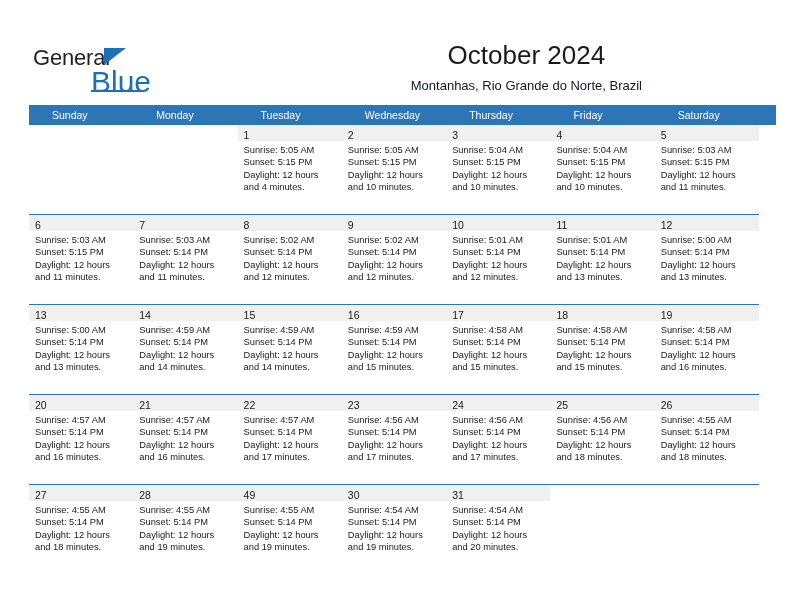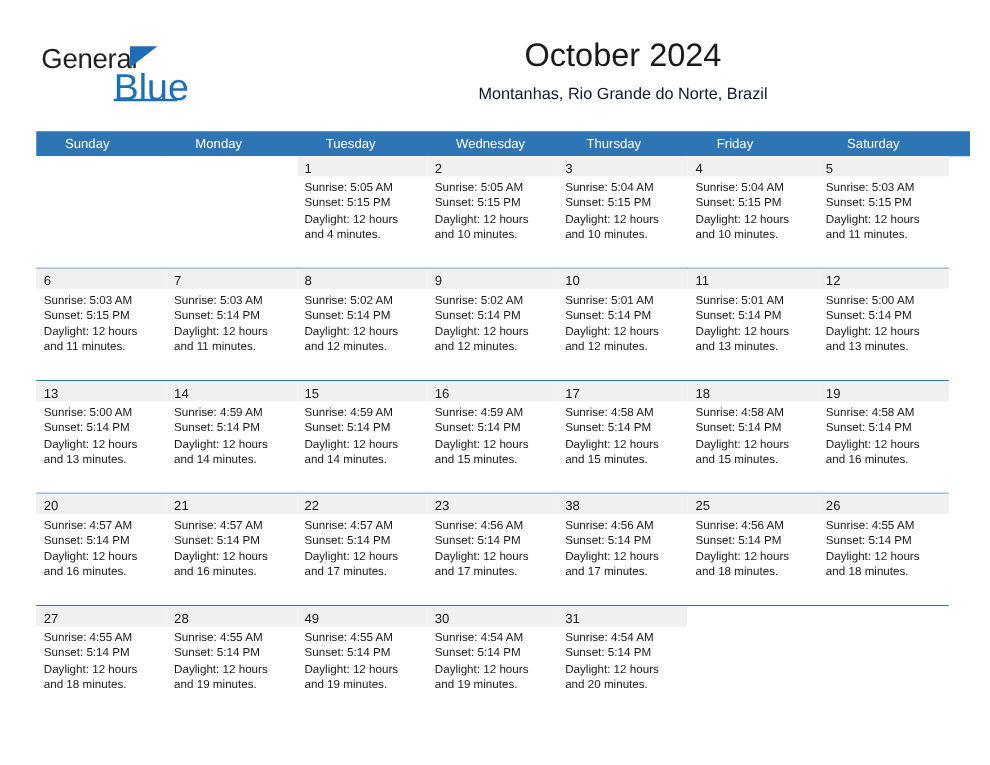--- a/index.html
+++ b/index.html
@@ -18,23 +18,24 @@
     position: relative;
     width: 792px;
     height: 612px;
     box-sizing: border-box;
   }
 
   
   .header {
     position: absolute;
     left: 0;
-    top: 1px;
+    top: 12px;
     width: 650px;
     height: 96px;
+    padding-left: 28px;
   }
   .logo {
     position: absolute;
     left: 33px;
     top: 33px;
     width: 180px;
     height: 48px;
   }
   .logo-general {
     position: absolute;
@@ -400,21 +401,21 @@
           <div class="day-cell">
             <div class="day-num-band"><span class="day-num">23</span></div>
             <div class="day-info">
               <div class="info-line">Sunrise: 4:56 AM</div>
               <div class="info-line">Sunset: 5:14 PM</div>
               <div class="info-line">Daylight: 12 hours</div>
               <div class="info-line">and 17 minutes.</div>
             </div>
           </div>
           <div class="day-cell">
-            <div class="day-num-band"><span class="day-num">38</span></div>
+            <div class="day-num-band"><span class="day-num">24</span></div>
             <div class="day-info">
               <div class="info-line">Sunrise: 4:56 AM</div>
               <div class="info-line">Sunset: 5:14 PM</div>
               <div class="info-line">Daylight: 12 hours</div>
               <div class="info-line">and 17 minutes.</div>
             </div>
           </div>
           <div class="day-cell">
             <div class="day-num-band"><span class="day-num">25</span></div>
             <div class="day-info">

